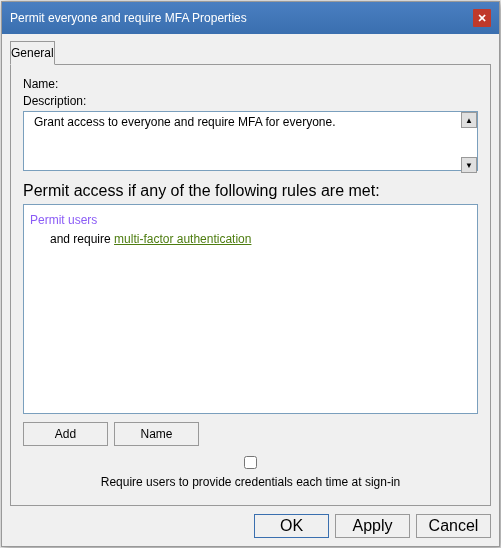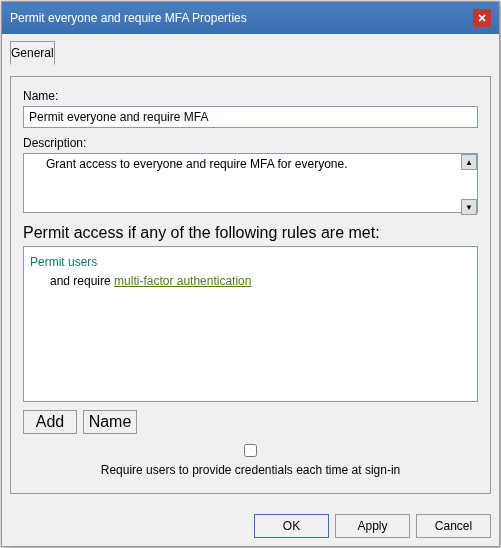--- a/index.html
+++ b/index.html
@@ -75,21 +75,21 @@
       border-bottom: 1px solid #f0f0f0;
       padding: 4px 0;
       cursor: pointer;
       font-size: 12px;
       position: relative;
       bottom: -1px;
     }
 
     .tab-content-area {
       border: 1px solid #999;
-      margin: 12px 8px;
+      margin: 0 8px;
       background: #f0f0f0;
       flex: 1;
       display: flex;
       flex-direction: column;
       padding: 12px;
       overflow: hidden;
     }
 
     .field-label {
       font-size: 12px;
@@ -110,21 +110,21 @@
 
     .textarea-container {
       position: relative;
       margin-bottom: 8px;
     }
 
     .text-area {
       width: 100%;
       border: 1px solid #7a9fbd;
       background: white;
-      padding: 3px 18px 3px 22px;
+      padding: 3px 18px 3px 10px;
       font-size: 12px;
       height: 60px;
       outline: none;
       resize: none;
       font-family: inherit;
     }
 
     .scrollbar-buttons {
       position: absolute;
       right: 1px;
@@ -158,21 +158,21 @@
       border: 1px solid #7a9fbd;
       background: white;
       flex: 1;
       padding: 6px;
       margin-bottom: 8px;
       overflow-y: auto;
       min-height: 120px;
     }
 
     .rules-box .rule-line {
-      color: #0f766e;
+      color: #8b5cf6;
       font-size: 12px;
       line-height: 1.6;
     }
 
     .rules-box .rule-indent {
       color: #000;
       font-size: 12px;
       line-height: 1.6;
       padding-left: 20px;
     }
@@ -183,26 +183,26 @@
       text-align: center;
     }
 
     .action-buttons {
       display: flex;
       gap: 6px;
       margin-bottom: 10px;
     }
 
     .action-btn {
-      width: 54px;
+      width: 85px;
       height: 24px;
       background: #f0f0f0;
       border: 1px solid #999;
       cursor: pointer;
-      font-size: 16px;
+      font-size: 12px;
       display: flex;
       align-items: center;
       justify-content: center;
     }
 
     .checkbox-row {
       display: flex;
       align-items: center;
       gap: 6px;
       margin-bottom: 4px;
@@ -227,21 +227,21 @@
       gap: 6px;
       flex-shrink: 0;
     }
 
     .footer-btn {
       width: 75px;
       height: 24px;
       background: #f0f0f0;
       border: 1px solid #999;
       cursor: pointer;
-      font-size: 12px;
+      font-size: 16px;
       display: flex;
       align-items: center;
       justify-content: center;
     }
 
     .footer-btn.ok-btn {
       border: 1px solid #3a6faf;
     }
   </style>
 </head>
@@ -256,21 +256,20 @@
 
   <div class="tab-bar">
     <div class="tab">
       <span>General</span>
     </div>
   </div>
 
   <div class="tab-content-area">
 
     <label class="field-label">Name:</label>
-    <input class="text-input" type="text" value="Permit everyone and require MFA" style="">
 
     <label class="field-label">Description:</label>
     <div class="textarea-container">
       <textarea class="text-area" style="">Grant access to everyone and require MFA for everyone.</textarea>
       <div class="scrollbar-buttons">
         <button class="scroll-btn">▲</button>
         <button class="scroll-btn" style="margin-top:auto;">▼</button>
       </div>
     </div>
 

